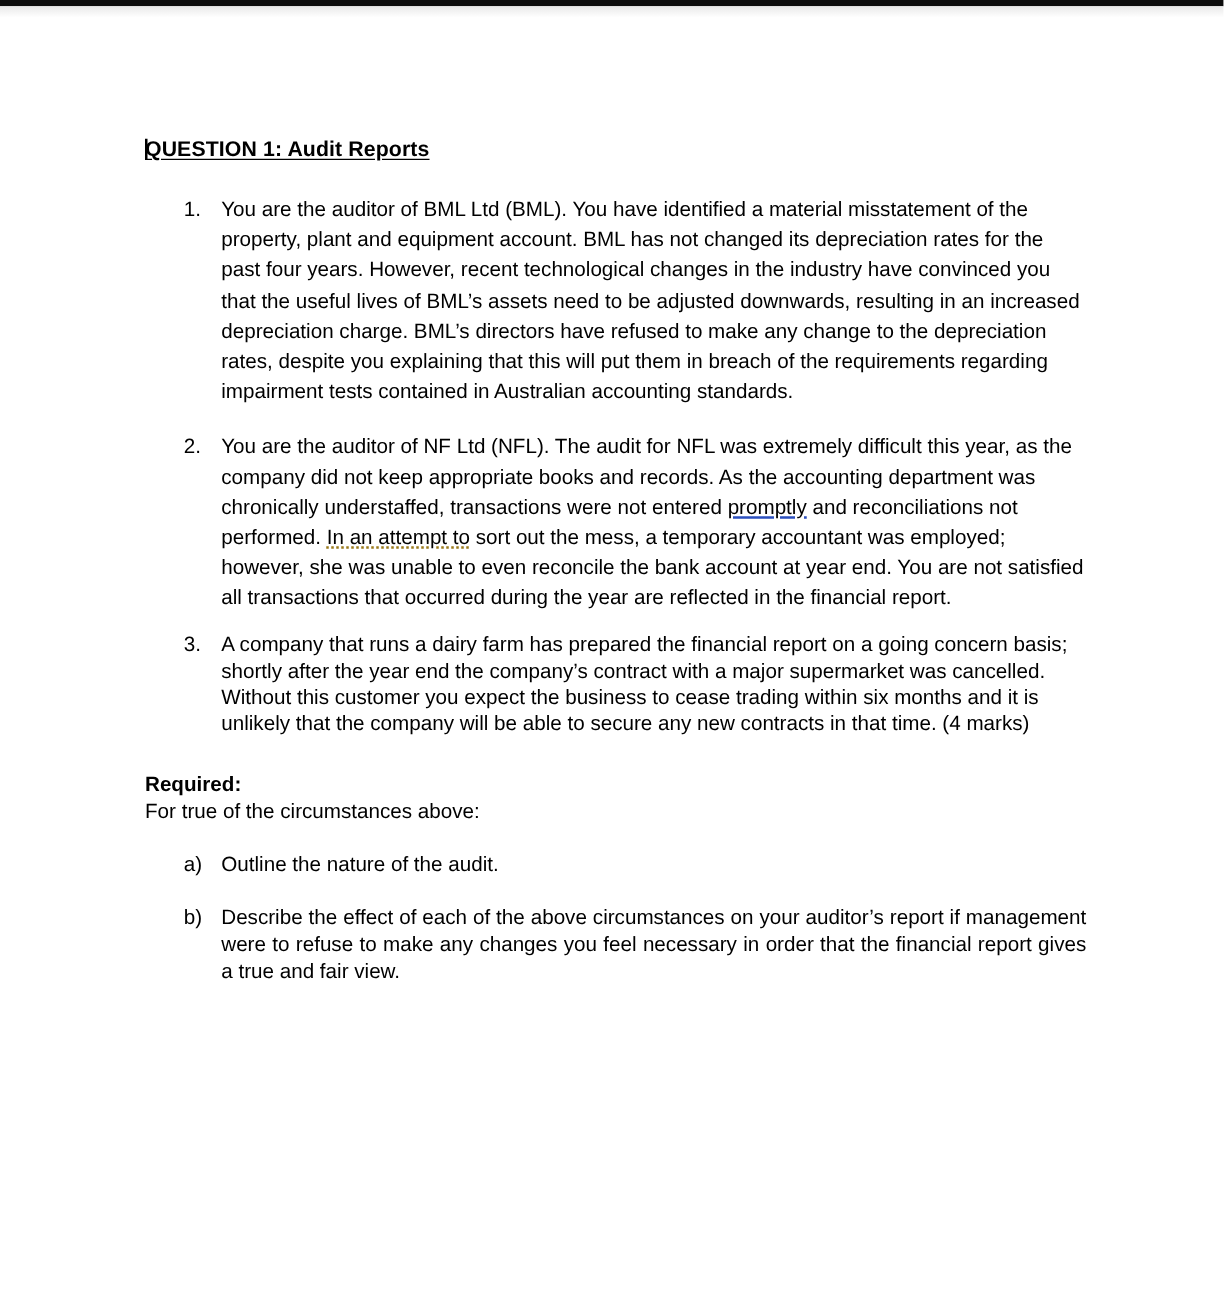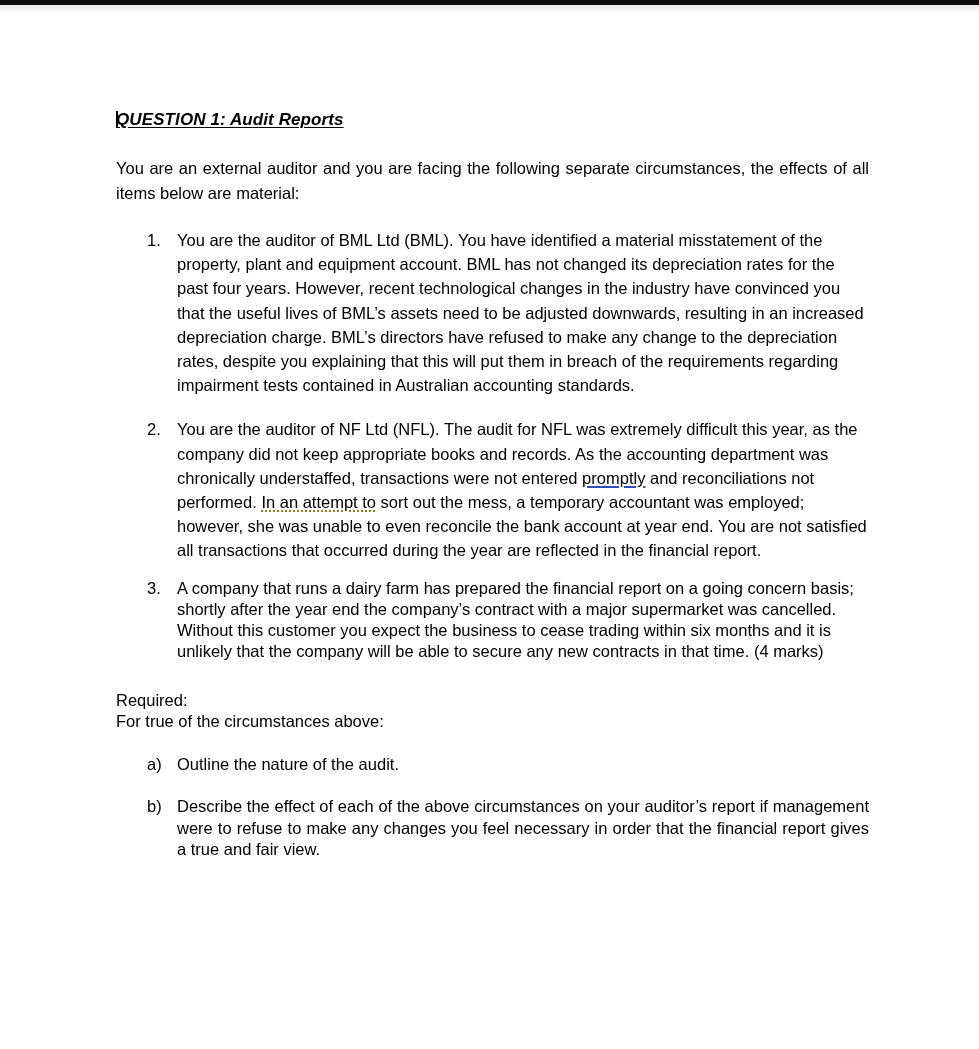--- a/index.html
+++ b/index.html
@@ -48,21 +48,20 @@
     top: 110px;
     width: 753px;  
   }
 
   .heading {
     font-size: 17px;
     font-weight: bold;
     line-height: 20px;
     margin: 0 0 26px 0;
     letter-spacing: 0.1px;
-    font-style: italic;
   }
   .heading .u {
     text-decoration: underline;
     text-underline-offset: 2px;
   }
   .caret {
     display: inline-block;
     width: 2px;
     height: 17px;
     background: #000;
@@ -109,21 +108,21 @@
     text-decoration: underline;
     text-decoration-style: dotted;
     text-decoration-color: #9b7a1c;
     text-decoration-thickness: 2px;
     text-underline-offset: 2px;
   }
   .b { font-weight: normal; }
 
   .required-head {
     font-size: 16.5px;
-    font-weight: normal;
+    font-weight: bold;
     line-height: 21px;
     margin: 28px 0 0 0;
   }
   .required-sub {
     font-size: 16.5px;
     line-height: 21px;
     margin: 0 0 22px 0;
   }
 
   ol.alphalist {
@@ -149,21 +148,20 @@
 
 <div id="page">
 
   <div class="top-bar"></div>
   <div class="top-bar-fade"></div>
 
   <div class="doc">
 
     <div class="heading"><span class="caret"></span><span class="u">QUESTION 1: Audit Reports</span></div>
 
-    <p class="intro">You are an external auditor and you are facing the following separate circumstances, the effects of all items below are material:</p>
 
     <ol class="numlist">
 
       <li class="li-1">
         <span class="marker">1.</span><span>You are the auditor of BML Ltd (BML). You have identified a material misstatement of the property, plant and equipment account. BML has not changed its depreciation rates for the past four years. However, recent technological changes in the industry have convinced you that the useful lives of BML’s assets need to be adjusted downwards, resulting in an increased depreciation charge. BML’s directors have refused to make any change to the depreciation rates, despite you explaining that this will put them in breach of the requirements regarding impairment tests contained in Australian accounting standards.</span>
       </li>
 
       <li class="li-2">
         <span class="marker">2.</span><span>You are the auditor of NF Ltd (NFL). The audit for NFL was extremely difficult this year, as the company did not keep appropriate books and records.  As the accounting department was chronically understaffed, transactions were not entered </span><span class="spell">promptly</span><span> and reconciliations not performed. </span><span class="grammar">In an attempt to</span><span> sort out the mess, a temporary accountant was employed; however, she was unable to even reconcile the bank account at year end. You are not satisfied all transactions that occurred during the year are reflected in the financial report.</span>
       </li>

